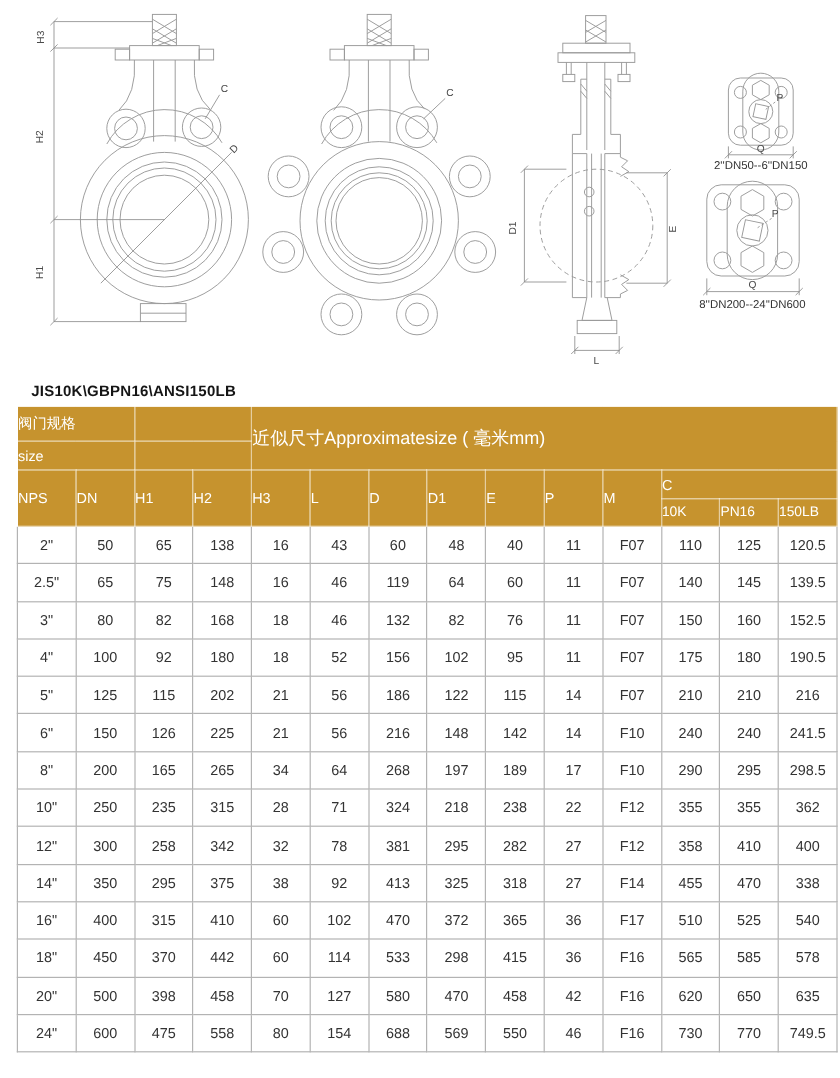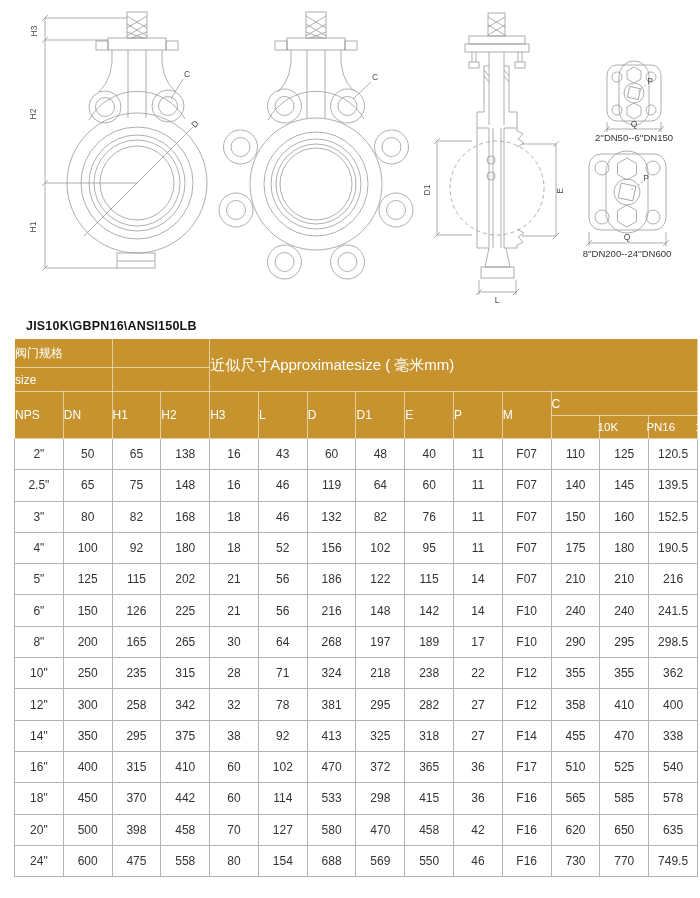--- a/index.html
+++ b/index.html
@@ -11,21 +11,21 @@
   .dm{fill:none;stroke:#8c8c8c;stroke-width:0.7;}
   .dash{stroke-dasharray:4 3;}
   .lbl{font-size:8.5px;fill:#4a4a4a;text-anchor:middle;stroke:none;}
   .cap{font-size:9.5px;fill:#333;text-anchor:middle;stroke:none;}
   .table-title{margin:7px 0 5px 26px;font-weight:bold;font-size:12.5px;color:#151515;letter-spacing:.2px;}
   table.dims{margin-left:14px;width:684px;border-collapse:collapse;table-layout:fixed;}
   table.dims th{background:#C6932E;color:#fff;font-weight:normal;font-size:12px;text-align:left;border:1px solid rgba(255,255,255,.55);padding:0;}
   table.dims tr.r1 th{height:28px;}
   table.dims tr.r2 th{height:23px;margin-top:20px;}
   table.dims tr.r3 th{height:23px;}
-  table.dims tr.r4 th{height:22px;font-size:11.5px;padding-left:46px;}
+  table.dims tr.r4 th{height:22px;font-size:11.5px;}
   table.dims th.approx{font-size:15px;}
   table.dims td{background:#fff;border:1px solid #b3b3b3;text-align:center;vertical-align:middle;font-size:12px;color:#333;height:30.3px;padding:0;}
 </style>
 </head>
 <body>
 
 <div class="page">
 
   <div class="drawings">
     <svg width="700" height="312" viewBox="0 0 700 312">
@@ -338,21 +338,21 @@
           <td>F10</td>
           <td>240</td>
           <td>240</td>
           <td>241.5</td>
         </tr>
         <tr>
           <td>8"</td>
           <td>200</td>
           <td>165</td>
           <td>265</td>
-          <td>30</td>
+          <td>34</td>
           <td>64</td>
           <td>268</td>
           <td>197</td>
           <td>189</td>
           <td>17</td>
           <td>F10</td>
           <td>290</td>
           <td>295</td>
           <td>298.5</td>
         </tr>

